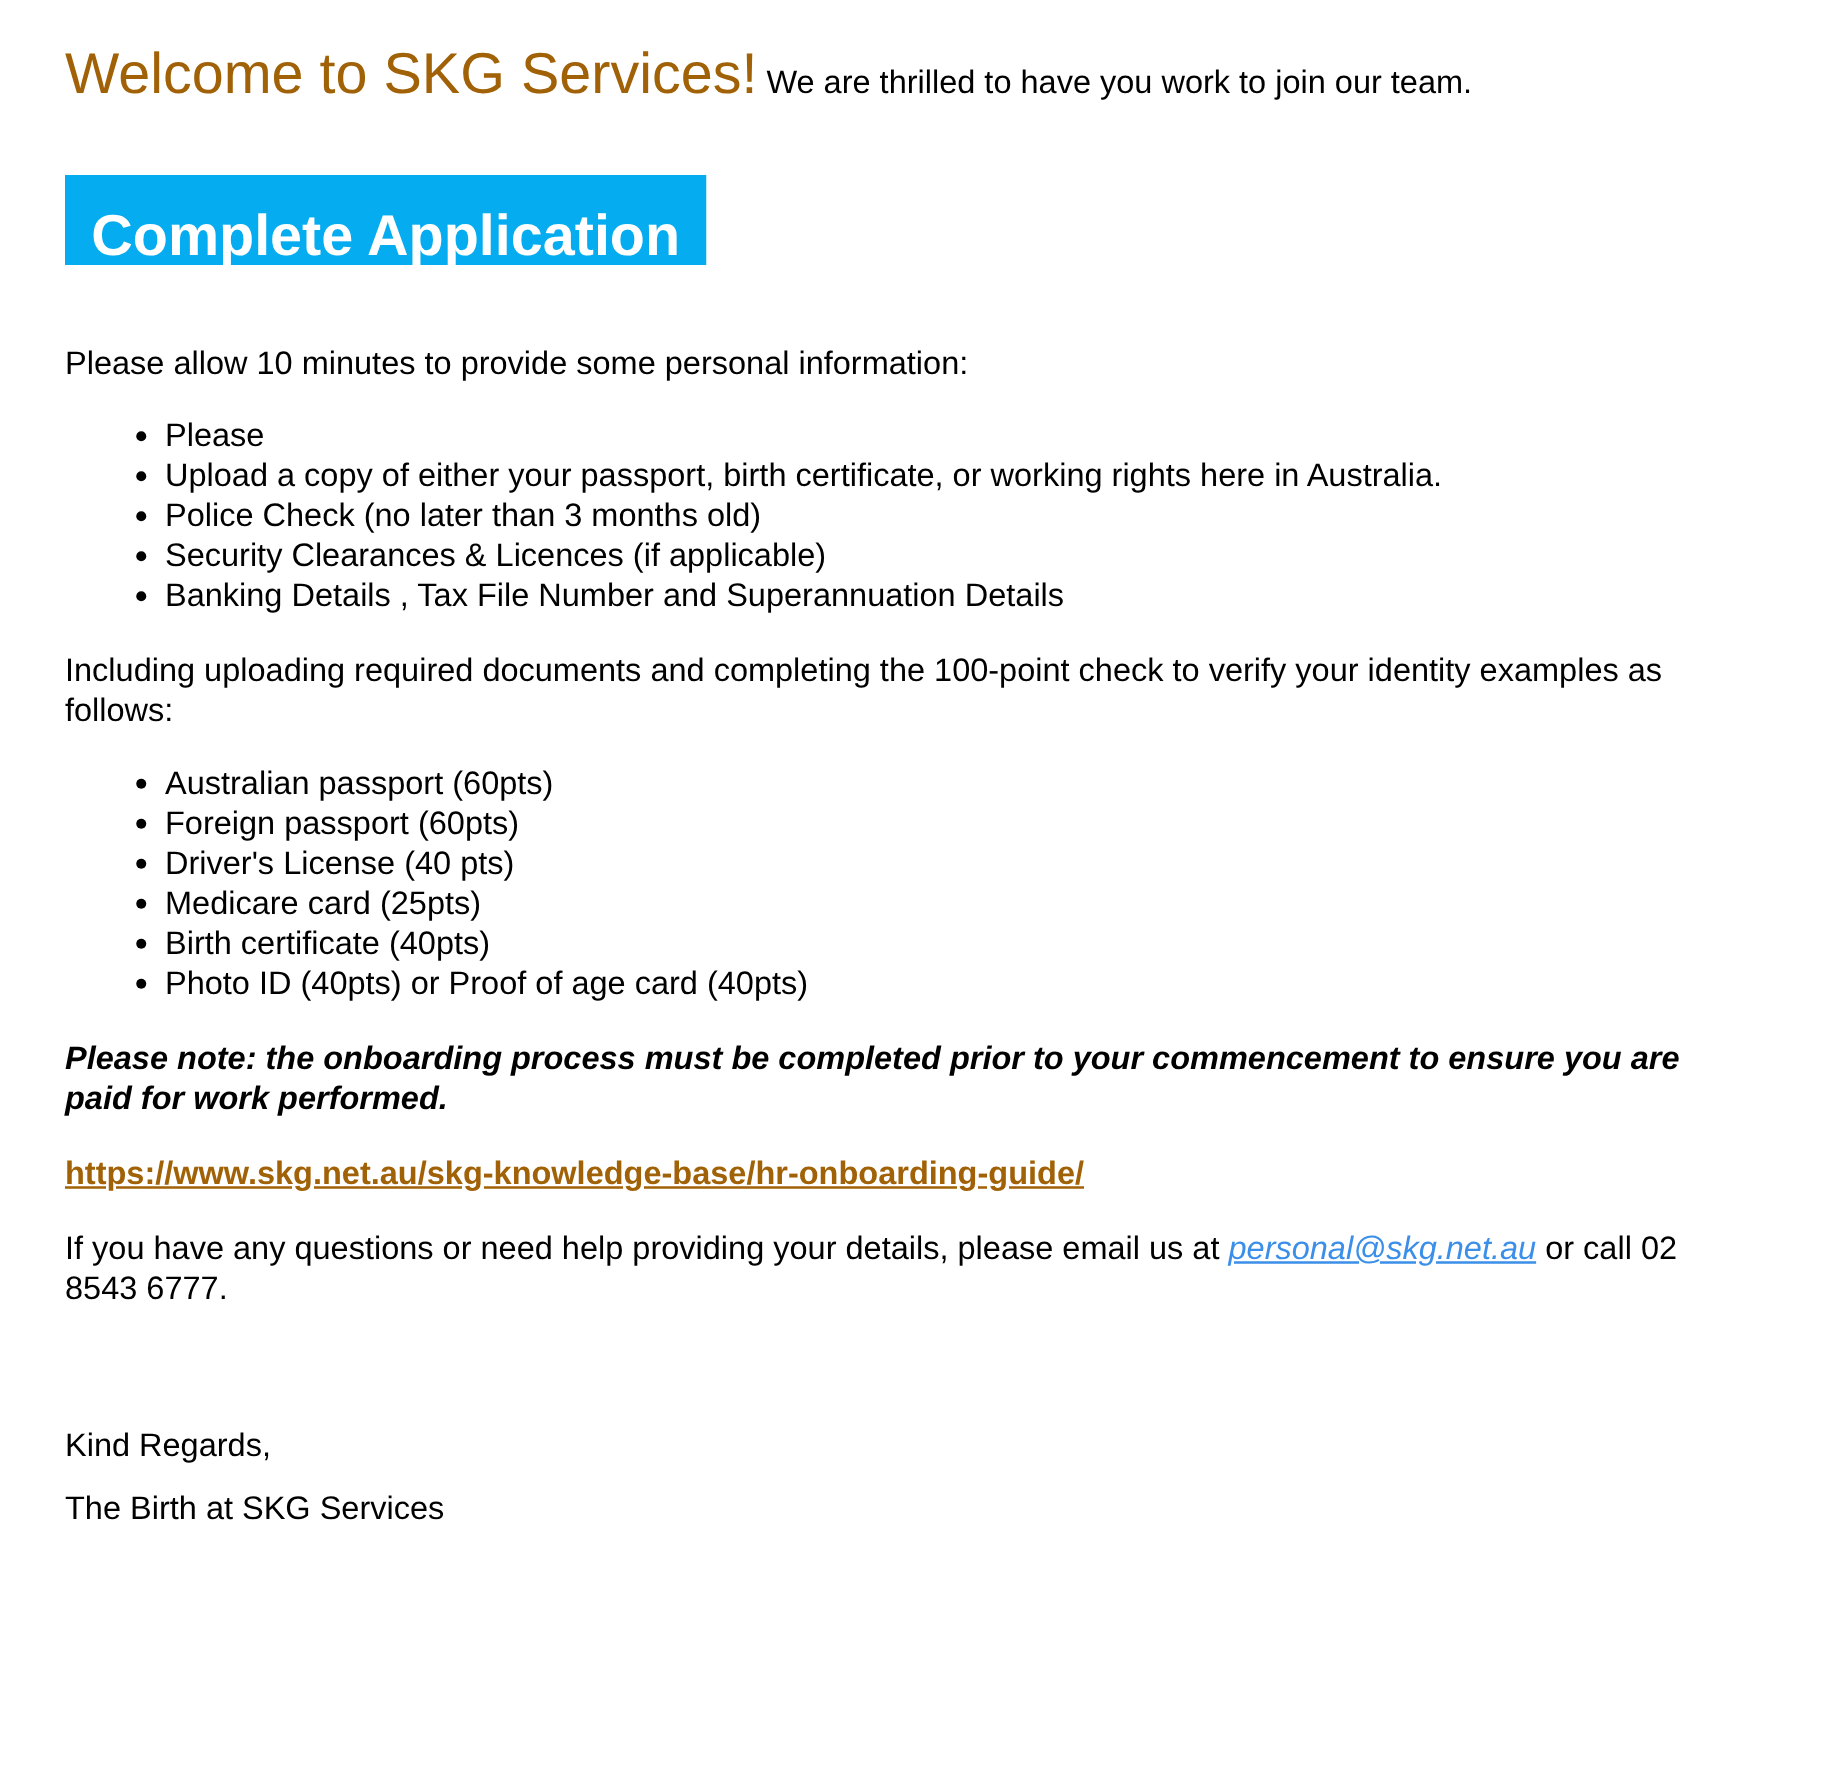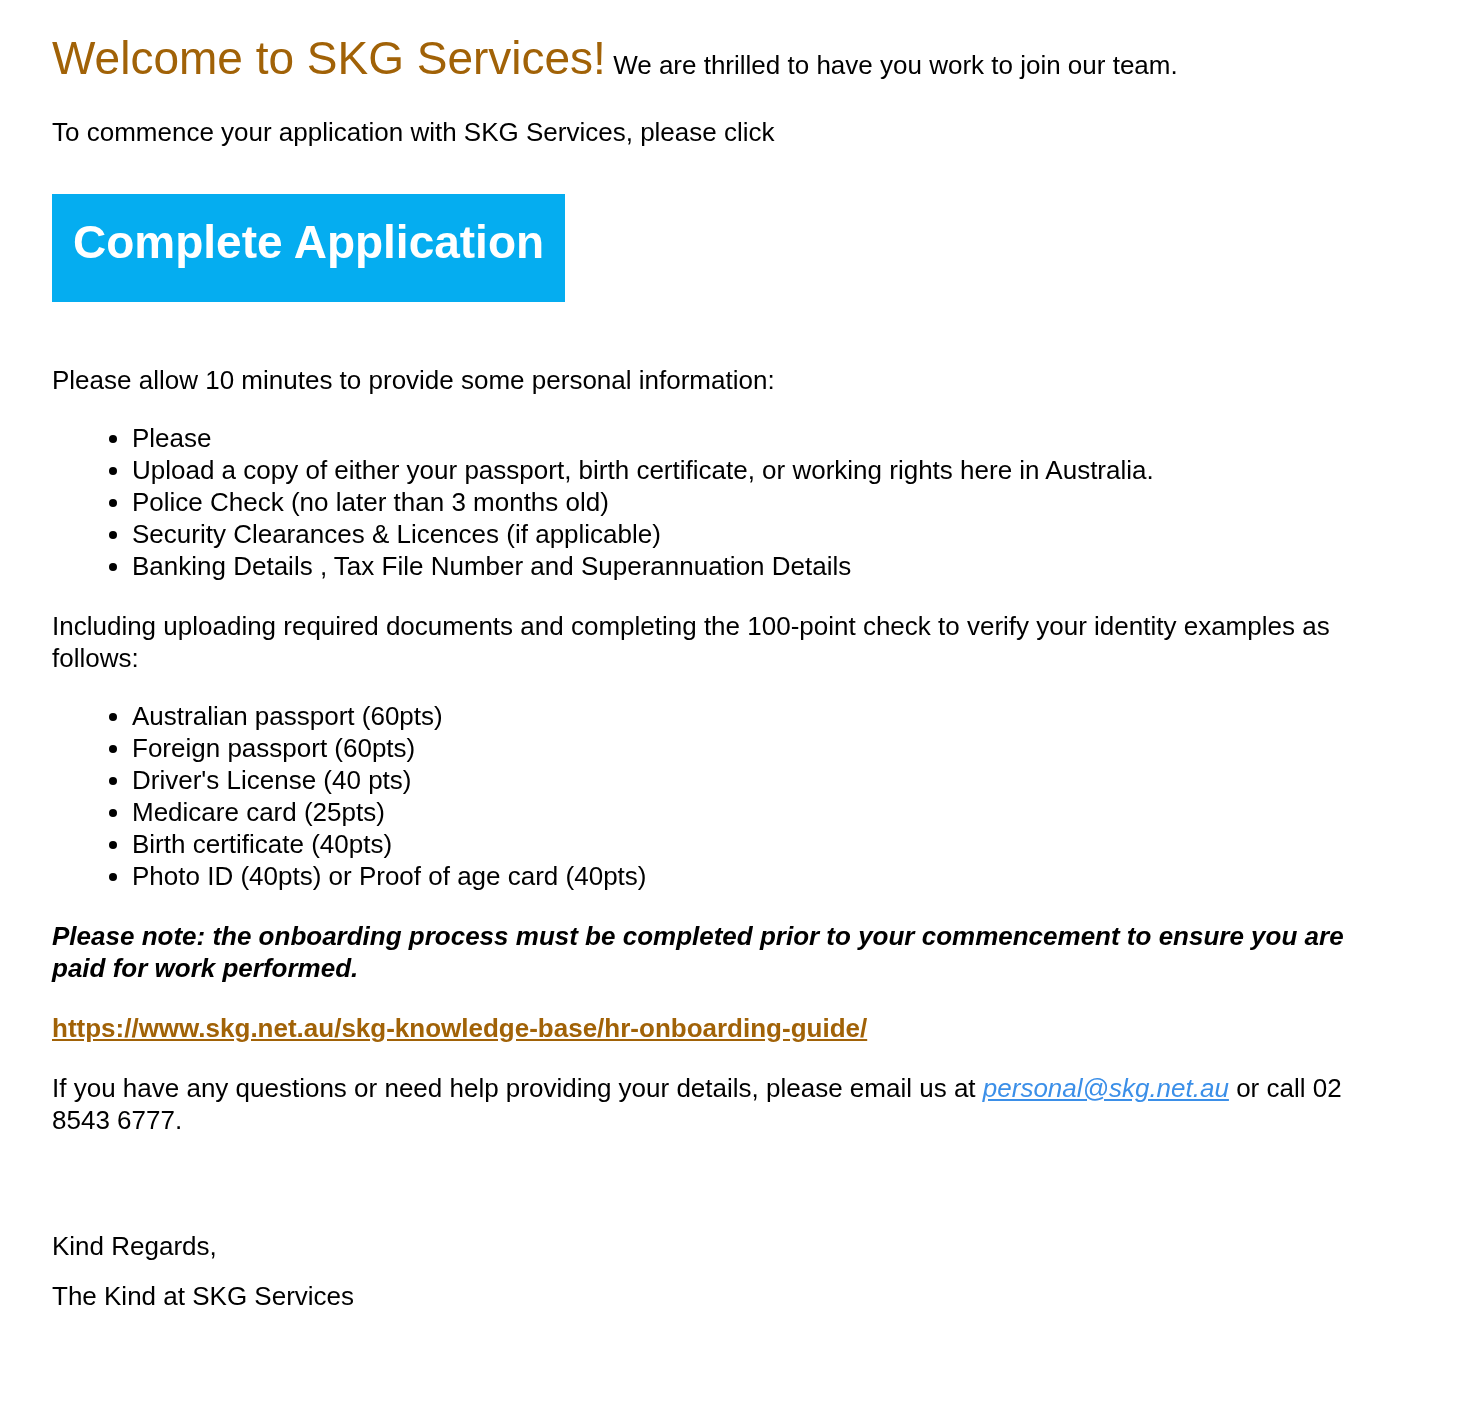--- a/index.html
+++ b/index.html
@@ -10,21 +10,21 @@
     font-size: 26px;
   }
   .wrap { position: relative; padding-left: 52px; padding-top: 22px; width: 1320px; }
   .headline { font-size: 46px; color: #a16207; }
   .intro { font-size: 26px; color: #000; }
   .line1 { height: 72px; line-height: 72px; white-space: nowrap; }
   p { margin: 0; line-height: 32px; }
   .p-commence { margin-top: 22px; }
   .btn {
     display: inline-block; background: #05adf0; color: #fff;
-    font-weight: bold; font-size: 46px; height: 108px; line-height: 96px;
+    font-weight: bold; font-size: 46px; height: 72px; line-height: 96px;
     padding: 0 21px; margin-top: 46px; text-decoration: none;
   }
   .p-allow { margin-top: 62px; }
   ul { margin: 26px 0 0 0; padding-left: 80px; }
   ul li { line-height: 32px; }
   .p-including { margin-top: 28px; }
   .p-note { margin-top: 28px; font-weight: bold; font-style: italic; }
   .link { color: #a16207; font-weight: bold; text-decoration: underline; }
   .p-link1 { margin-top: 28px; }
   .p-link2 { margin-top: 28px; }
@@ -35,21 +35,20 @@
 </style>
 </head>
 <body>
 
 <div class="wrap">
   <div class="line1">
     <span class="headline">Welcome to SKG Services!</span>
     <span class="intro">We are thrilled to have you work to join our team.</span>
   </div>
 
-  <p class="p-commence">To commence your application with SKG Services, please click</p>
 
   <a class="btn" href="#">Complete Application</a>
 
   <p class="p-allow">Please allow 10 minutes to provide some personal information:</p>
 
   <ul>
     <li>Please</li>
     <li>Upload a copy of either your passport, birth certificate, or working rights here in Australia.</li>
     <li>Police Check (no later than 3 months old)</li>
     <li>Security Clearances &amp; Licences (if applicable)</li>
@@ -67,14 +66,14 @@
     <li>Photo ID (40pts) or Proof of age card (40pts)</li>
   </ul>
 
   <p class="p-note">Please note: the onboarding process must be completed prior to your commencement to ensure you are paid for work performed.</p>
 
   <p class="p-link1"><a class="link" href="#">https://www.skg.net.au/skg-knowledge-base/hr-onboarding-guide/</a></p>
 
   <p class="p-questions"><span>If you have any questions or need help providing your details, please email us at </span><a class="email" href="#">personal@skg.net.au</a><span> or call 02 8543 6777.</span></p>
 
   <p class="p-regards">Kind Regards,</p>
-  <p class="p-team">The Kind at SKG Services</p>
+  <p class="p-team">The Birth at SKG Services</p>
 </div>
 
 </body></html>

